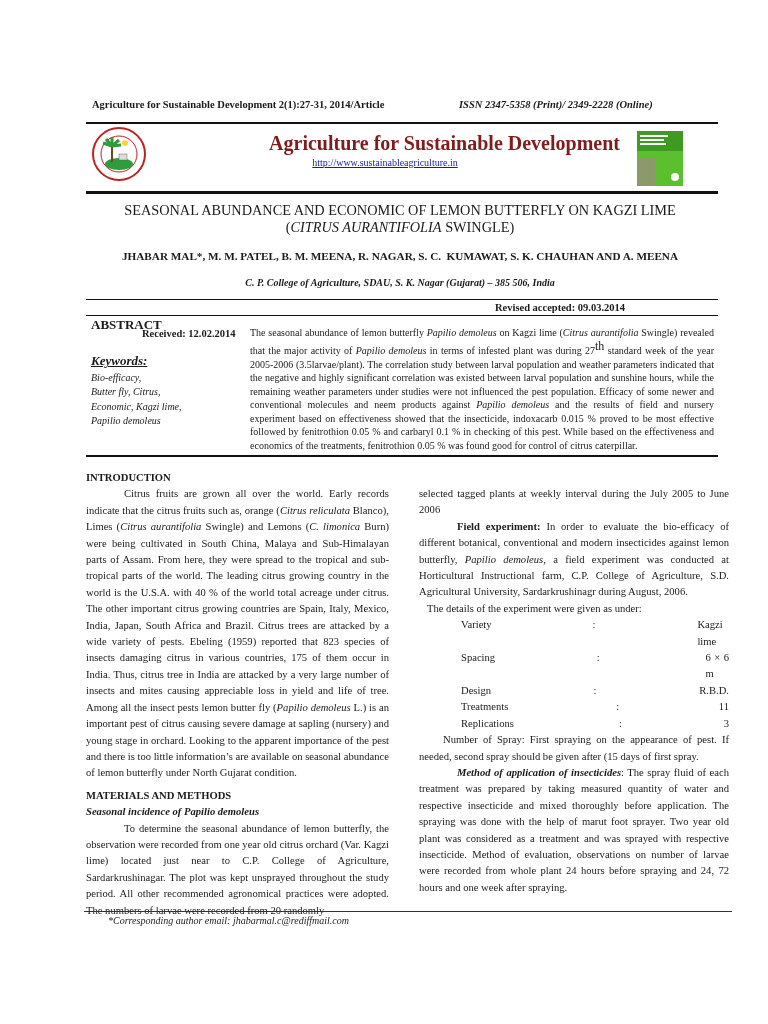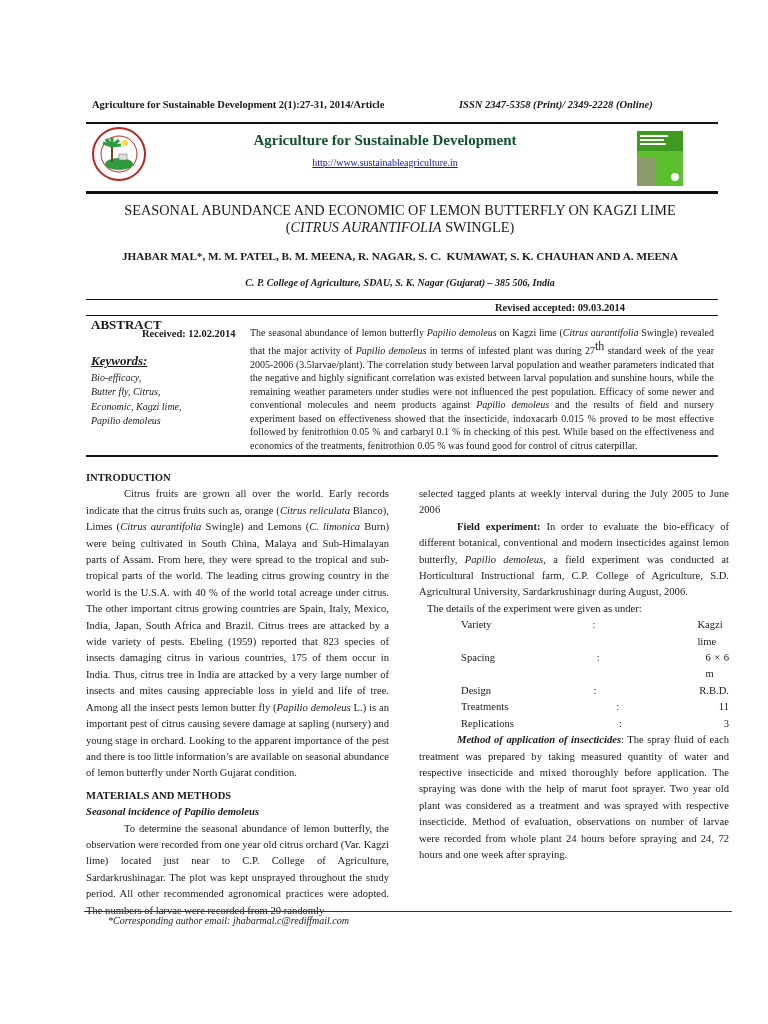--- a/index.html
+++ b/index.html
@@ -3,22 +3,22 @@
 <meta charset="utf-8">
 <style>
   html, body { margin: 0; padding: 0; background: #ffffff; }
   body { width: 768px; height: 1024px; position: relative; overflow: hidden;
          font-family: "Liberation Serif", "DejaVu Serif", serif; color: #1a1a1a; }
   .abs { position: absolute; }
   .running-left { left: 92px; top: 99px; font-size: 10.5px; font-weight: bold; }
   .running-right { left: 459px; top: 99px; font-size: 10.5px; font-weight: bold; font-style: italic; }
   .rule-thick { position: absolute; background: #111; }
   .logo { left: 91px; top: 126px; width: 56px; height: 56px; }
-  .journal-title { left: 150px; width: 470px; top: 132px; text-align: center;
-                   font-size: 15px; font-weight: bold; color: #14532d; }
+  .journal-title { left: 150px; width: 470px; top: 132px; text-align: right;
+                   font-size: 20px; font-weight: bold; color: #7f1d1d; }
   .journal-url { left: 150px; width: 470px; top: 157px; text-align: center;
                  font-size: 10px; font-weight: normal; color: #1a1aa6; text-decoration: underline; }
   .cover { left: 637px; top: 131px; width: 46px; height: 55px; }
   .paper-title { left: 80px; width: 640px; top: 202px; text-align: center;
                  font-size: 14.3px; font-weight: normal; line-height: 17px; }
   .authors { left: 80px; width: 640px; top: 250px; text-align: center;
              font-size: 11.2px; font-weight: bold; }
   .affil { left: 80px; width: 640px; top: 277px; text-align: center;
            font-size: 10px; font-weight: bold; font-style: italic; }
   .received { left: 142px; top: 302px; font-size: 10.5px; font-weight: bold; margin-top: 26px; }
@@ -134,17 +134,18 @@
         <span class="spec-label">Treatments</span>
         <span class="spec-sep" style="padding-left:34px; width:76px;">:</span>
         <span>11</span>
       </div>
     <div class="spec-row">
         <span class="spec-label">Replications</span>
         <span class="spec-sep" style="padding-left:34px; width:76px;">:</span>
         <span>3</span>
       </div>
   </div>
+  <p class="p" style="text-indent:24px;">Number of Spray: First spraying on the appearance of pest. If needed, second spray should be given after (15 days of first spray.</p>
   <p class="p indent"><b><i>Method of application of insecticides</i></b><span>: The spray fluid of each treatment was prepared by taking measured quantity of water and respective insecticide and mixed thoroughly before application. The spraying was done with the help of marut foot sprayer. Two year old plant was considered as a treatment and was sprayed with respective insecticide. Method of evaluation, observations on number of larvae were recorded from whole plant 24 hours before spraying and 24, 72 hours and one week after spraying.</span></p>
 </div>
 
 <div class="rule-thick" style="left:84px; top:911px; width:648px; height:1px; background:#333;"></div>
 <div class="abs footnote">*Corresponding author email: jhabarmal.c@rediffmail.com</div>
 
 </body></html>

